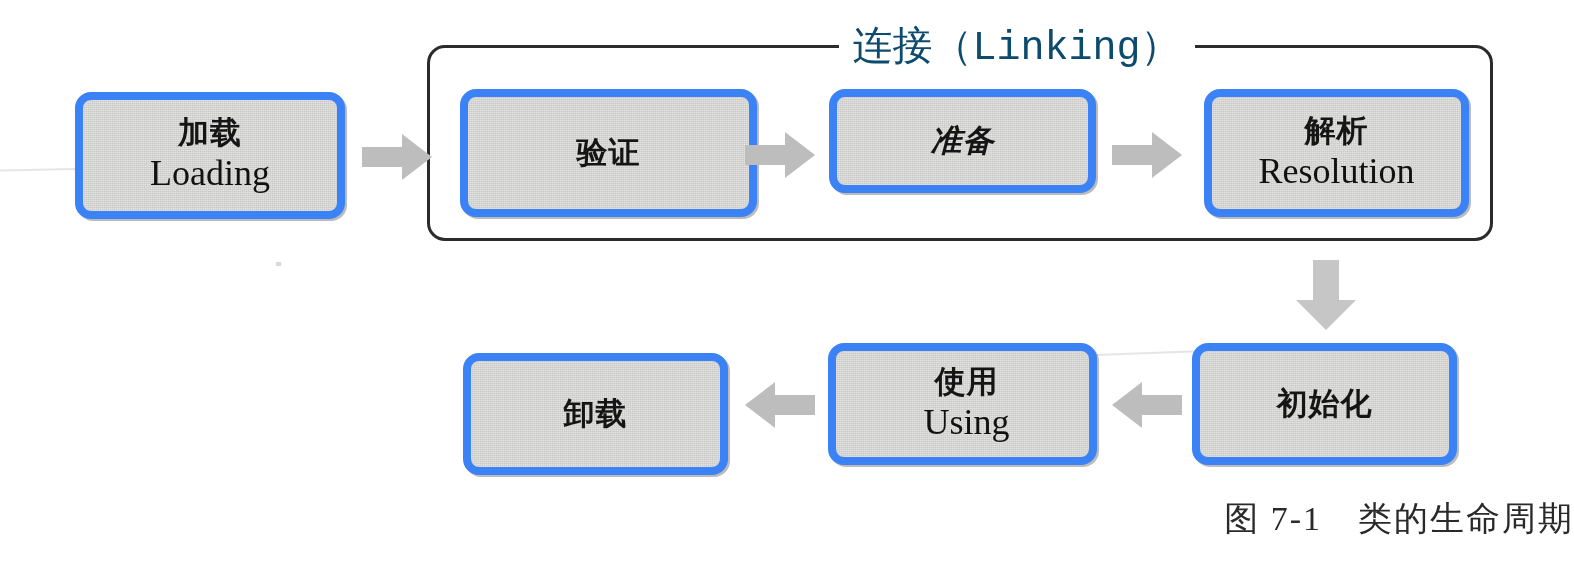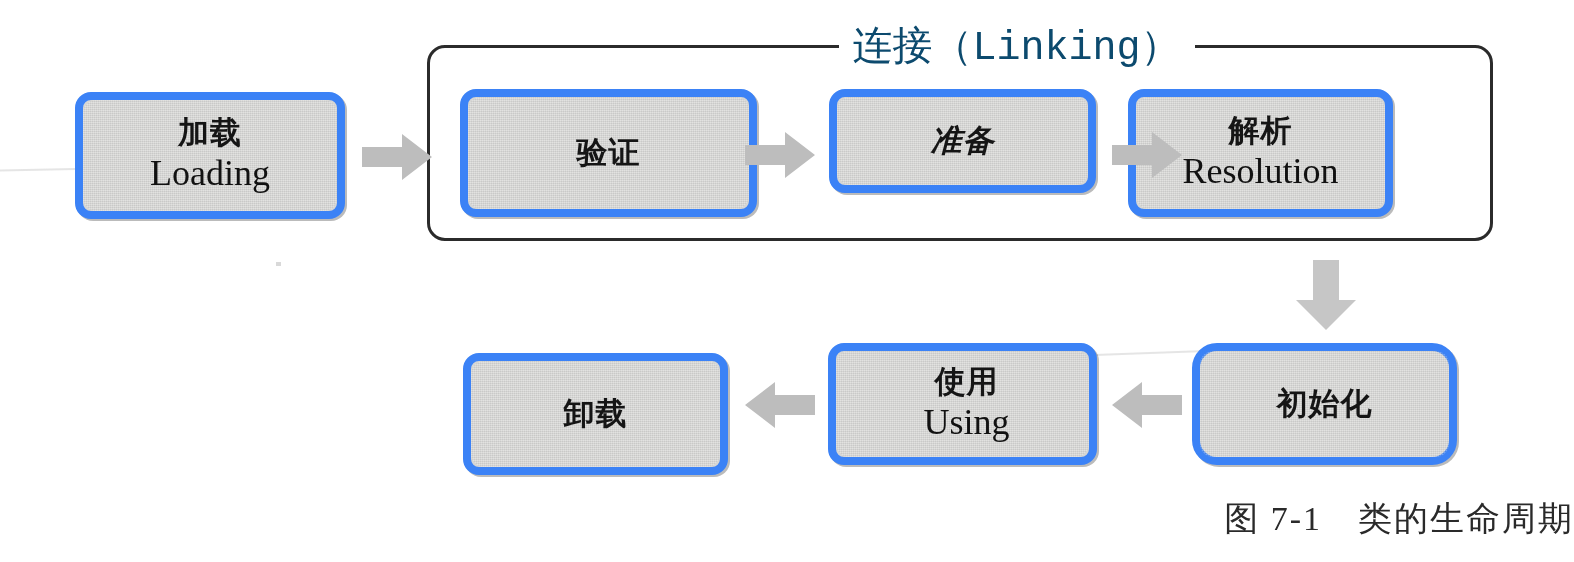--- a/index.html
+++ b/index.html
@@ -132,35 +132,35 @@
   </div>
 
   <div class="stage-box" style="left:460px; top:89px; width:297px; height:128px;">
     <div class="stage-cn">验证</div>
   </div>
 
   <div class="stage-box" style="left:829px; top:89px; width:267px; height:104px;font-style:italic;">
     <div class="stage-cn">准备</div>
   </div>
 
-  <div class="stage-box" style="left:1128px; top:89px; width:265px; height:128px;">
+  <div class="stage-box" style="left:1204px; top:89px; width:265px; height:128px;">
     <div class="stage-cn">解析</div>
     <div class="stage-en">Resolution</div>
   </div>
 
   <div class="stage-box" style="left:463px; top:353px; width:265px; height:122px;">
     <div class="stage-cn">卸载</div>
   </div>
 
   <div class="stage-box" style="left:828px; top:343px; width:269px; height:122px;padding-left:8px;">
     <div class="stage-cn">使用</div>
     <div class="stage-en">Using</div>
   </div>
 
-  <div class="stage-box" style="left:1192px; top:343px; width:265px; height:122px;border-radius:25px;">
+  <div class="stage-box" style="left:1192px; top:343px; width:265px; height:122px;">
     <div class="stage-cn">初始化</div>
   </div>
 
   <div class="arrow" style="left:362px; top:134px;">
     <svg width="70" height="46" viewBox="0 0 70 46">
       <polygon points="0,13 40,13 40,0 70,23 40,46 40,33 0,33" fill="#bdbdbd"></polygon>
     </svg>
   </div>
 
   <div class="arrow" style="left:745px; top:132px;">

